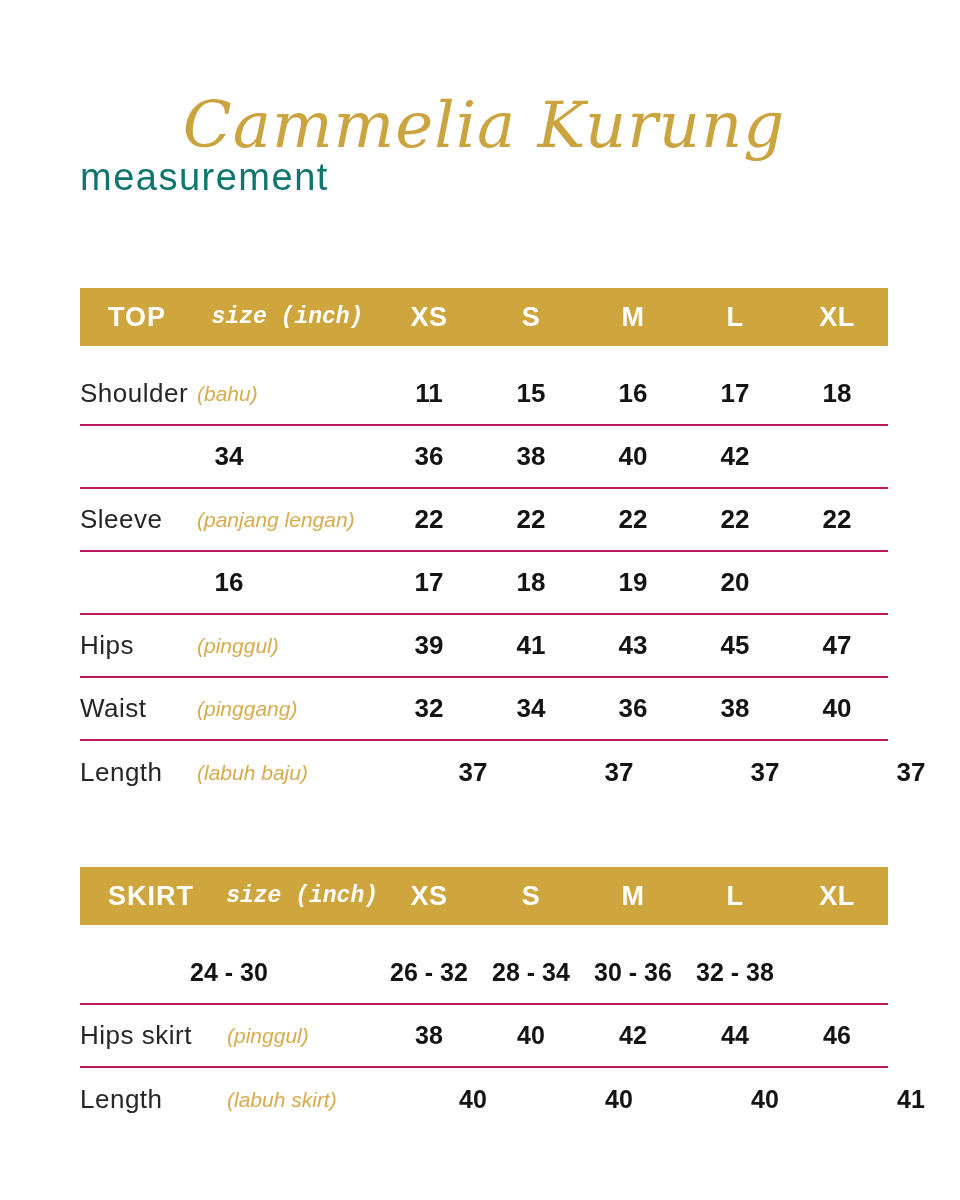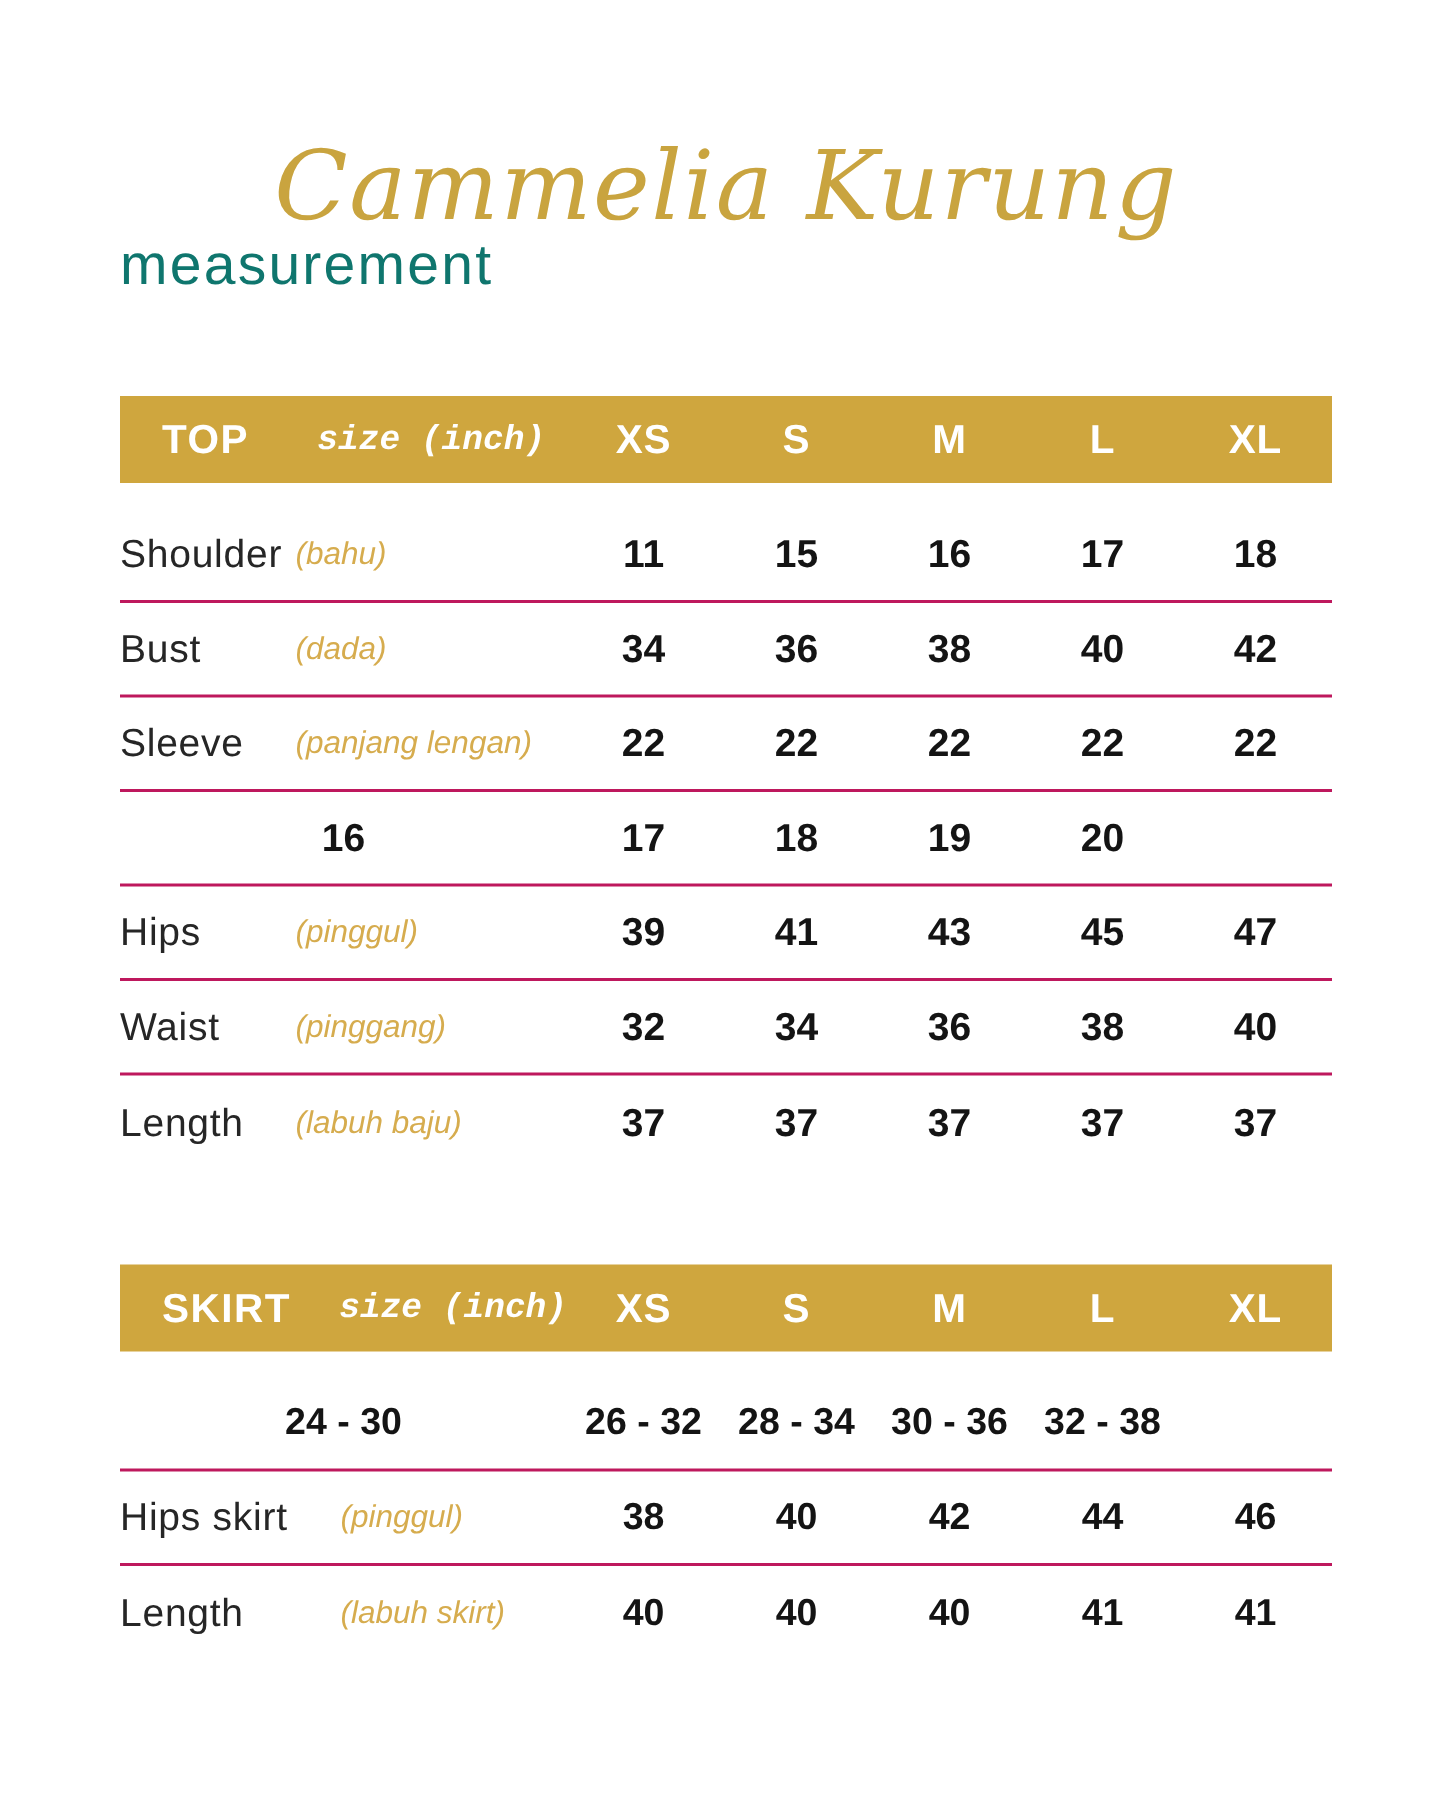--- a/index.html
+++ b/index.html
@@ -28,21 +28,21 @@
   .page-subtitle {
     margin: 0;
     font-size: 38px;
     line-height: 38px;
     font-weight: 400;
     color: #0f766e;
     letter-spacing: 1.5px;
   }
   
   .size-table { display: block; }
-  .size-table.table-0 { margin-top: 68px; }
+  .size-table.table-0 { margin-top: 92px; }
   .size-table.table-1 { margin-top: 63px; }
 
   .bar, .row {
     display: grid;
     grid-template-columns: 298px repeat(5, 102px);
     align-items: center;
     box-sizing: border-box;
   }
   .bar {
     height: 58px;
@@ -76,21 +76,21 @@
     text-align: center;
     font-size: 27px;
     font-weight: bold;
     letter-spacing: 0.5px;
   }
   .rows { margin-top: 17px; }
   .row {
     height: 63px;
     border-bottom: 2px solid #be185d;
   }
-  .row:last-child { border-bottom: none; }
+  .row:last-child { border-bottom: none; gap: 44px; }
   .label {
     box-sizing: border-box;
     width: 117px;
     font-size: 26px;
     color: #262626;
     letter-spacing: 0.5px;
     white-space: nowrap;
   }
   .table-1 .label { width: 147px; }
   .sublabel {
@@ -145,24 +145,20 @@
             <span class="label">Shoulder</span>
             <span class="sublabel">(bahu)</span>
           </span>
           <span class="value">11</span>
           <span class="value">15</span>
           <span class="value">16</span>
           <span class="value">17</span>
           <span class="value">18</span>
         </div>
         <div class="row">
-          <span class="row-head">
-            <span class="label">Bust</span>
-            <span class="sublabel">(dada)</span>
-          </span>
           <span class="value">34</span>
           <span class="value">36</span>
           <span class="value">38</span>
           <span class="value">40</span>
           <span class="value">42</span>
         </div>
         <div class="row">
           <span class="row-head">
             <span class="label">Sleeve</span>
             <span class="sublabel">(panjang lengan)</span>

